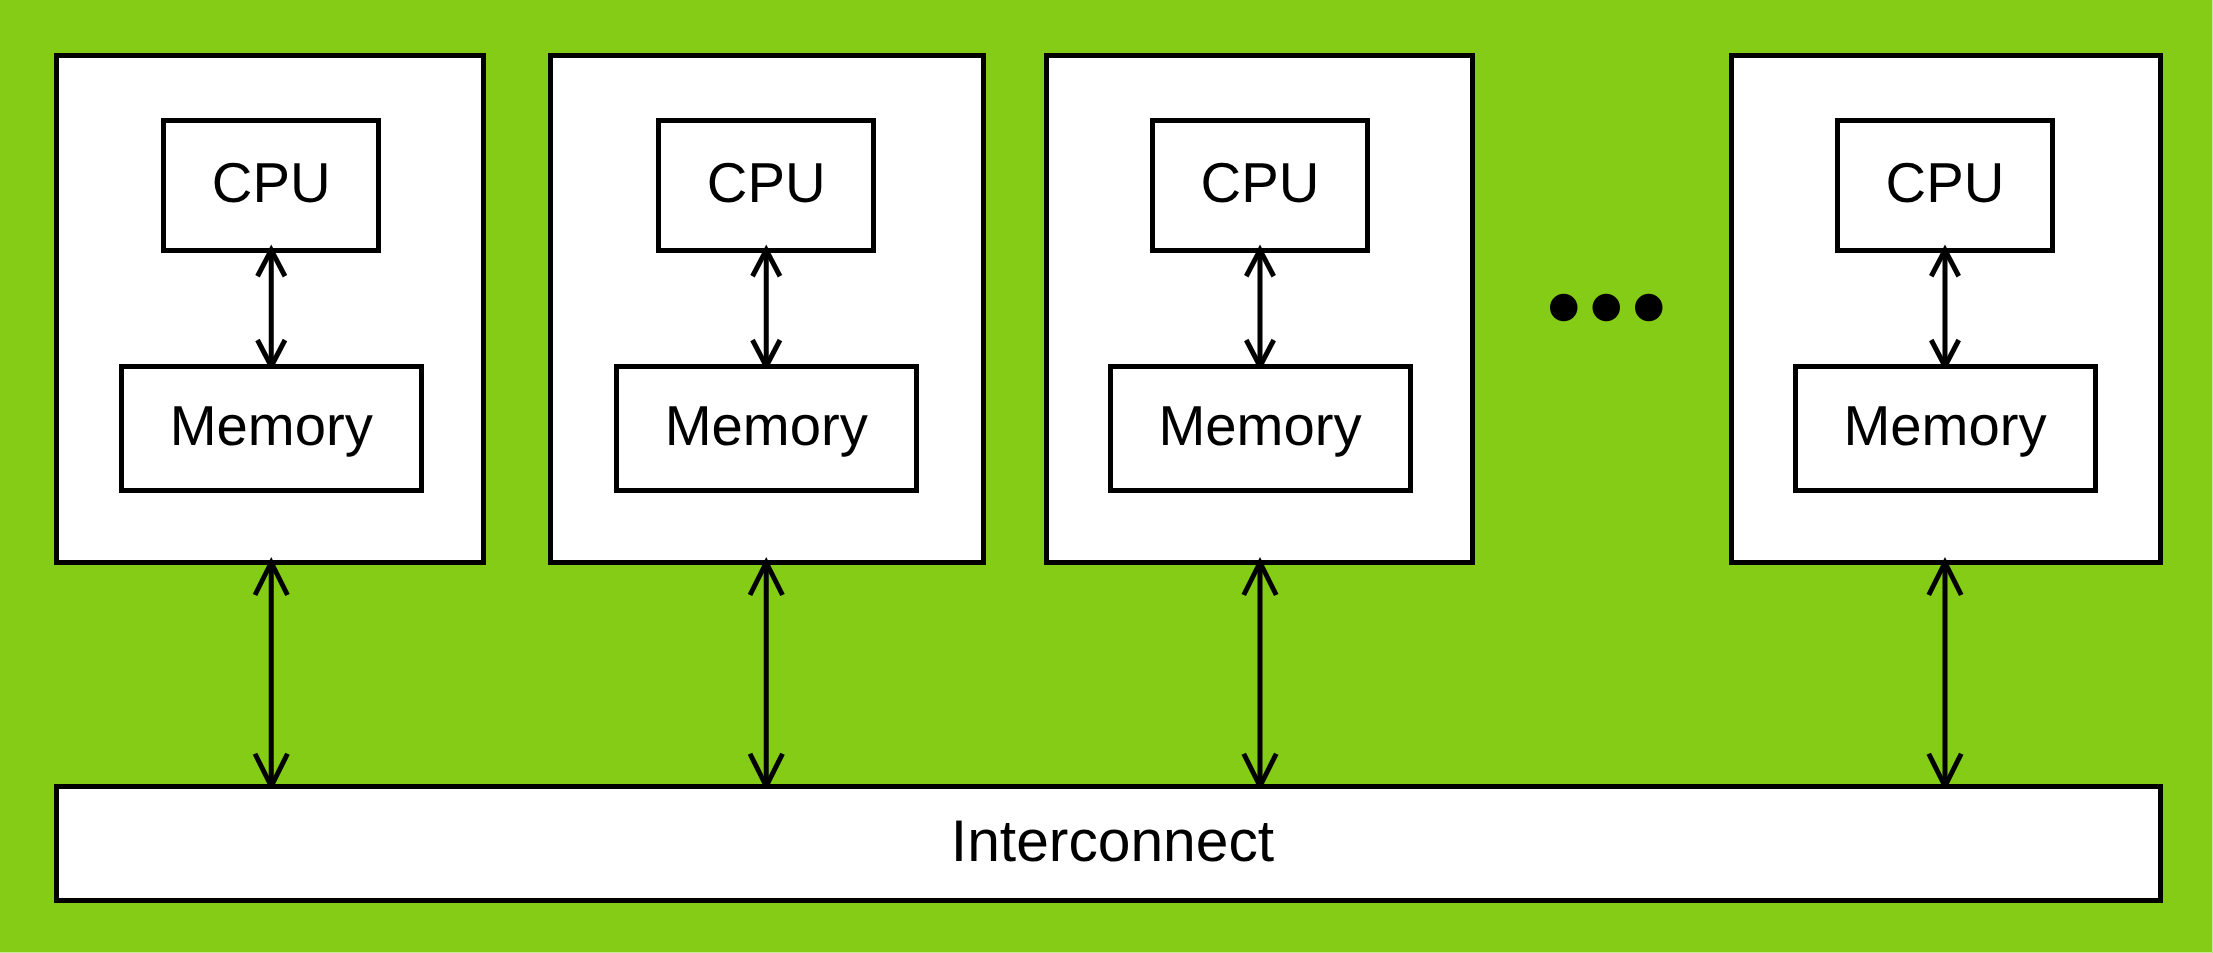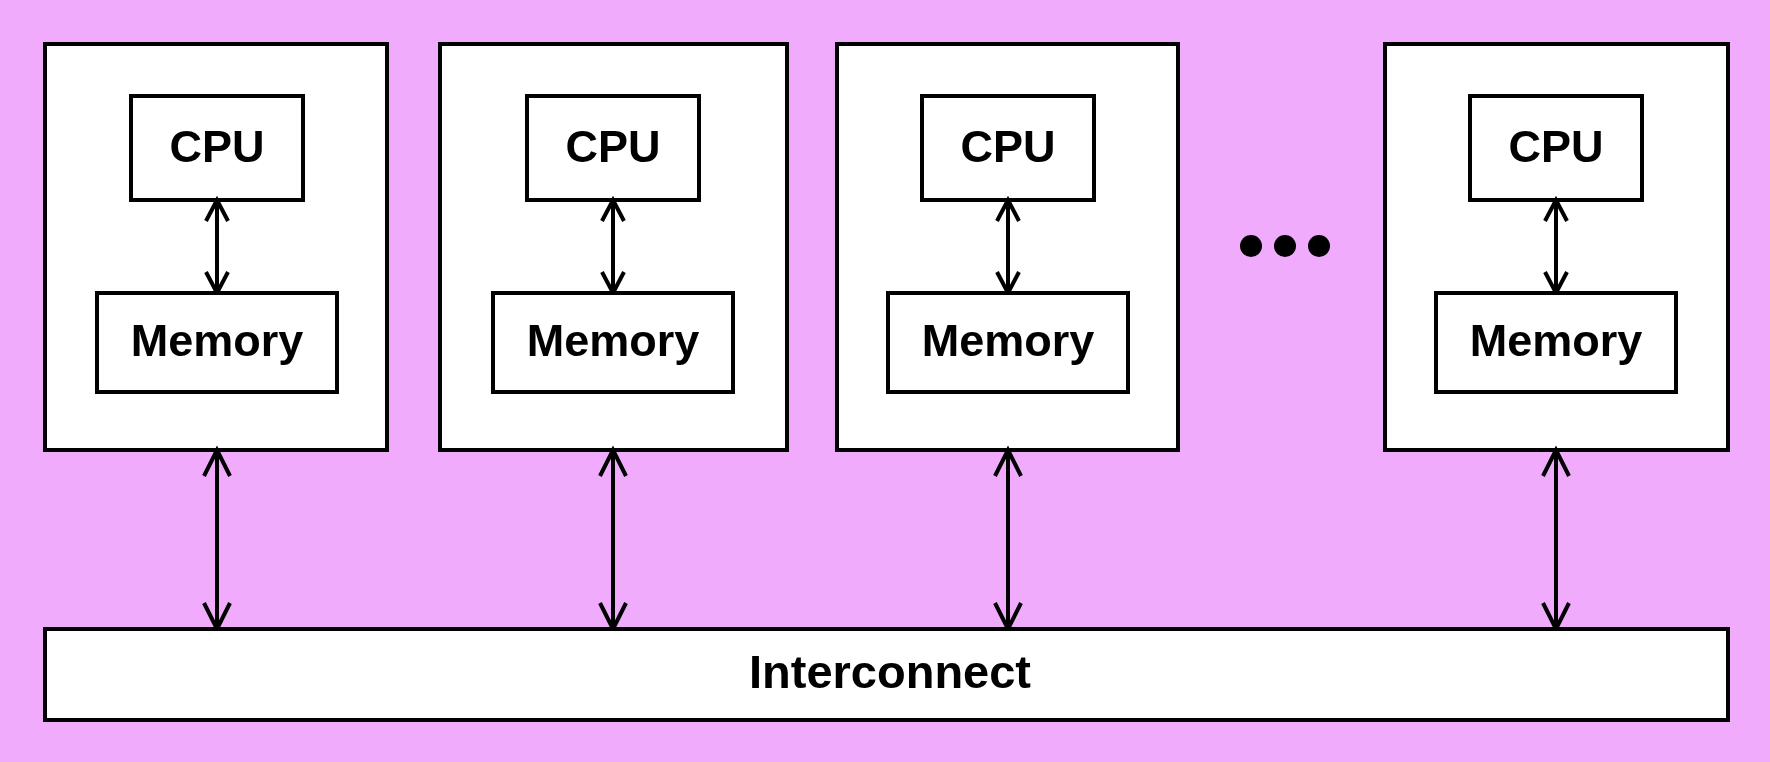--- a/index.html
+++ b/index.html
@@ -9,23 +9,22 @@
     background: #ffffff;
   }
   body {
     font-family: "Liberation Sans", sans-serif;
     color: #000000;
   }
   #diagram-root {
     position: relative;
     width: 1770px;
     height: 762px;
-    background: #f0abfc;
+    background: #84cc16;
     overflow: hidden;
-    font-weight: bold;
   }
   #diagram-svg {
     position: absolute;
     left: 0;
     top: 0;
     width: 1770px;
     height: 762px;
     display: block;
   }
   .node-rect,

